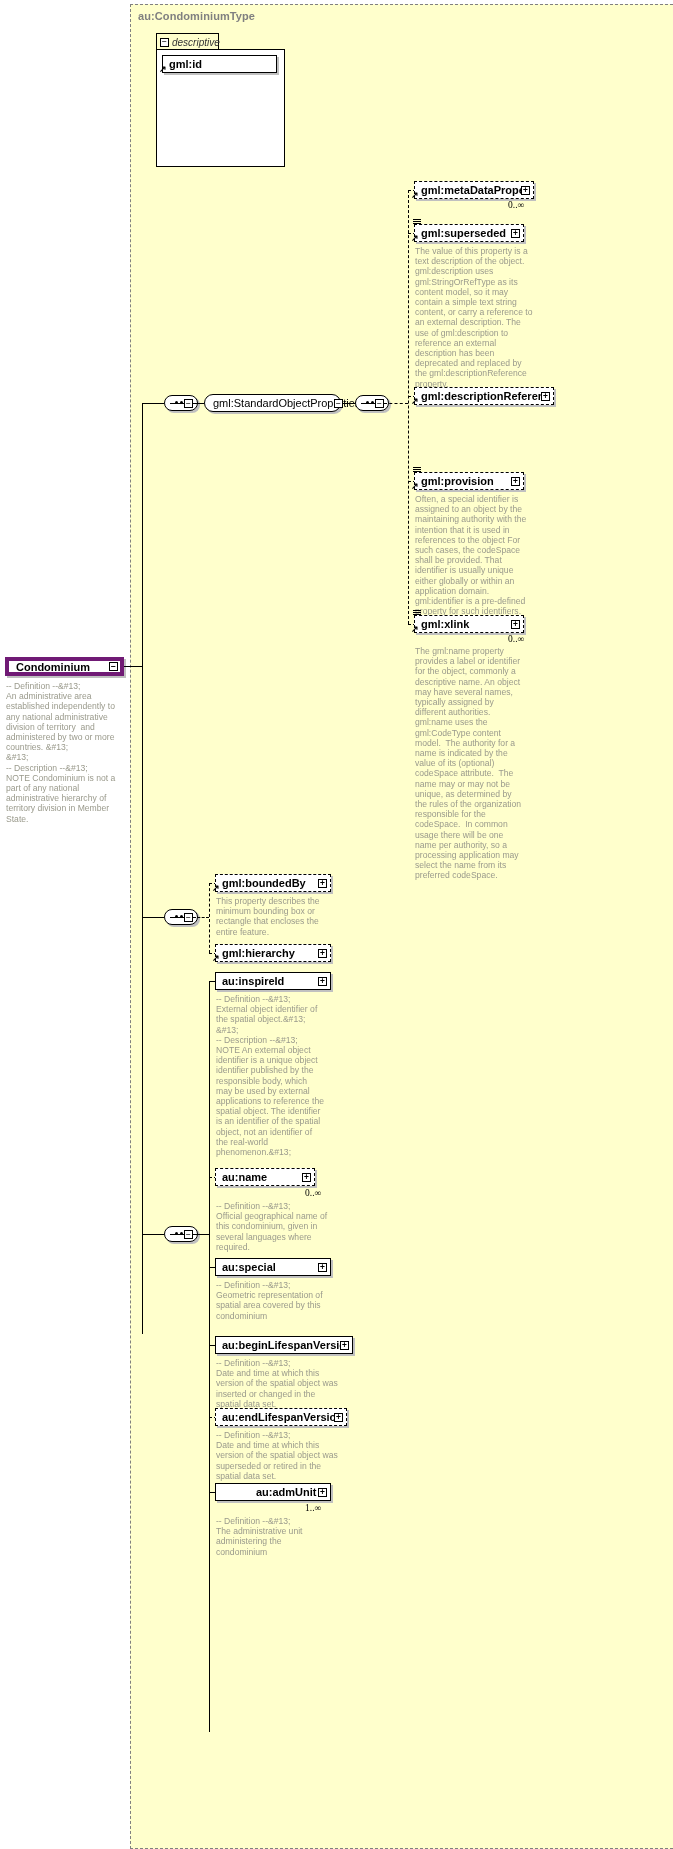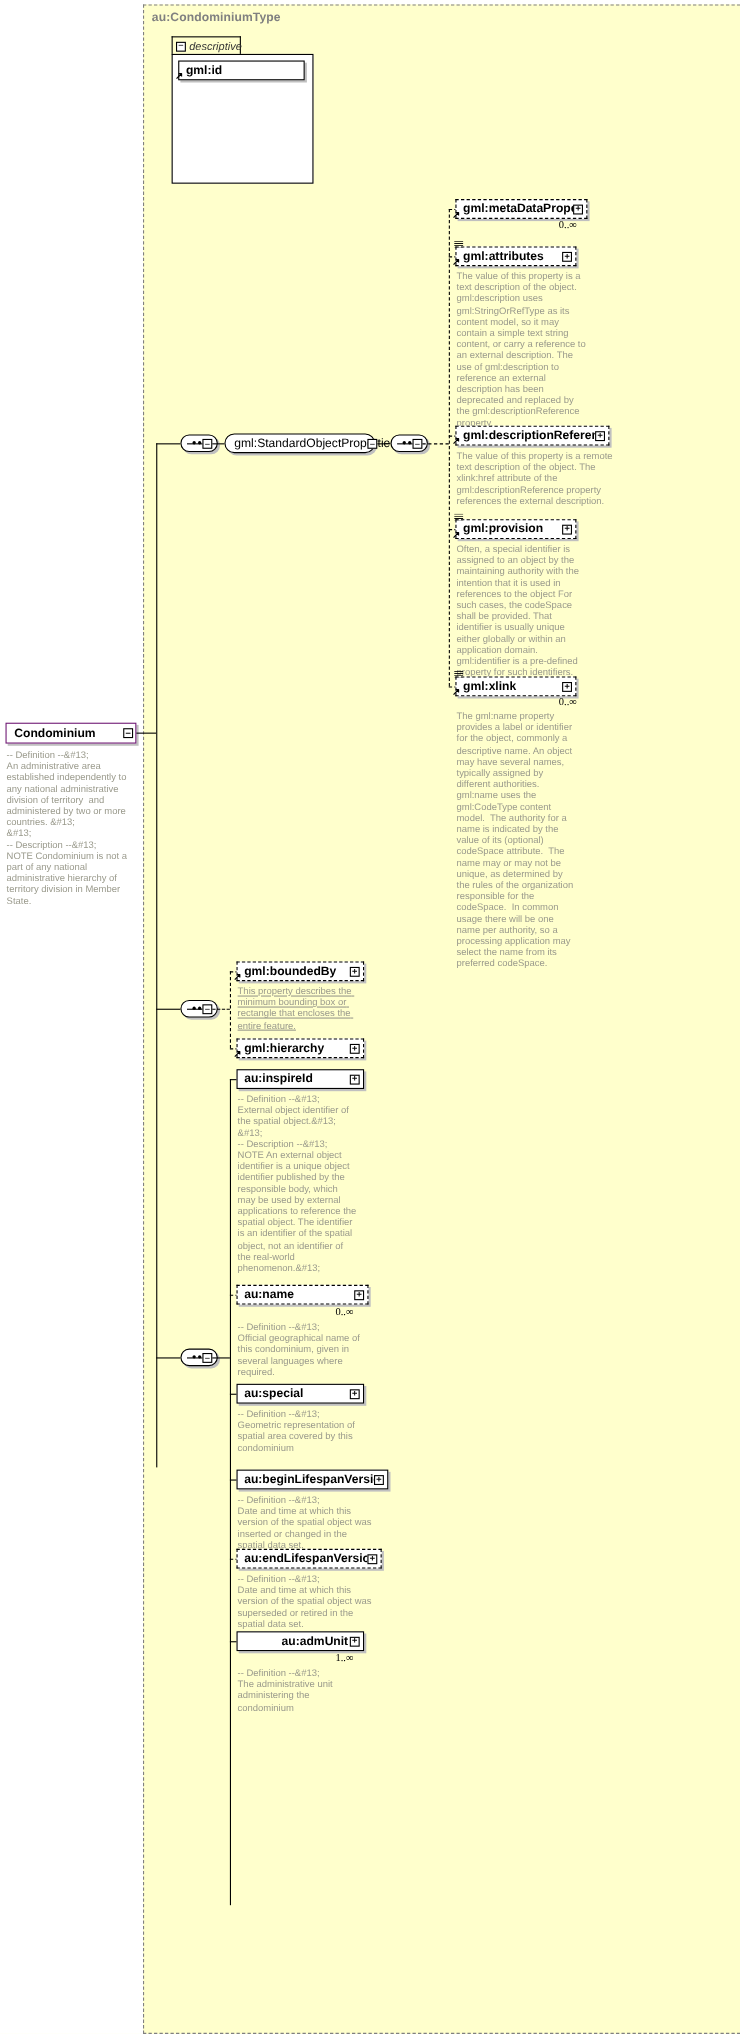--- a/index.html
+++ b/index.html
@@ -145,21 +145,21 @@
     padding: 0 3px 0 8px;
     font-size: 11px; color: #000;
     white-space: nowrap;
   }
 
   
   .rootbox {
     position: absolute;
     left: 5px; top: 657px;
     width: 119px; height: 19px;
-    background: #fff; border: 1px solid #701a75;
+    background: #fff; border: 4px solid #701a75;
     box-shadow: 2px 2px 0 0 #c0c0c0;
     display: flex; align-items: center;
     padding: 0 2px 0 7px;
     font-size: 11px; font-weight: bold;
   }
 
   
   .line-h { position: absolute; height: 1px; background: #000; }
   .line-v { position: absolute; width: 1px; background: #000; }
   .line-h.dash {
@@ -238,32 +238,31 @@
     <span class="refarrow">↗</span>
     <span class="label">gml:metaDataProperty</span>
     <span class="expander plus">+</span>
   </div>
   <div class="cardinality" style="left:508px; top:200px;">0..∞</div>
 
   <div class="line-h dash" style="left:408px; top:233px; width:8px;"></div>
   <div class="node optional" style="left:414px; top:224px; width:110px;">
     <span class="stackglyph"></span>
     <span class="refarrow">↗</span>
-    <span class="label">gml:attributes</span>
+    <span class="label">gml:superseded</span>
     <span class="expander plus">+</span>
   </div>
   <div class="anno" style="left:415px; top:246px; width:120px;">The value of this property is a text description of the object. gml:description uses gml:StringOrRefType as its content model, so it may contain a simple text string content, or carry a reference to an external description. The use of gml:description to reference an external description has been deprecated and replaced by the gml:descriptionReference property.</div>
 
   <div class="line-h dash" style="left:408px; top:396px; width:8px;"></div>
   <div class="node optional" style="left:414px; top:387px; width:140px;">
     <span class="refarrow">↗</span>
     <span class="label">gml:descriptionReference</span>
     <span class="expander plus">+</span>
   </div>
-  <div class="anno" style="left:415px; top:409px; width:152px;">The value of this property is a remote text description of the object. The xlink:href attribute of the gml:descriptionReference property references the external description.</div>
 
   <div class="line-h dash" style="left:408px; top:481px; width:8px;"></div>
   <div class="node optional" style="left:414px; top:472px; width:110px;">
     <span class="stackglyph"></span>
     <span class="refarrow">↗</span>
     <span class="label">gml:provision</span>
     <span class="expander plus">+</span>
   </div>
   <div class="anno" style="left:415px; top:494px; width:115px;">Often, a special identifier is assigned to an object by the maintaining authority with the intention that it is used in references to the object For such cases, the codeSpace shall be provided. That identifier is usually unique either globally or within an application domain. gml:identifier is a pre-defined property for such identifiers.</div>
 
@@ -287,21 +286,21 @@
 
   <div class="line-h dash" style="left:193px; top:917px; width:16px;"></div>
   <div class="line-v dash" style="left:209px; top:883px; height:70px;"></div>
 
   <div class="line-h dash" style="left:209px; top:883px; width:8px;"></div>
   <div class="node optional" style="left:215px; top:874px; width:116px;">
     <span class="refarrow">↗</span>
     <span class="label">gml:boundedBy</span>
     <span class="expander plus">+</span>
   </div>
-  <div class="anno" style="left:216px; top:896px; width:112px;text-decoration:underline;">This property describes the minimum bounding box or rectangle that encloses the entire feature.</div>
+  <div class="anno" style="left:216px; top:896px; width:112px;">This property describes the minimum bounding box or rectangle that encloses the entire feature.</div>
 
   <div class="line-h dash" style="left:209px; top:953px; width:8px;"></div>
   <div class="node optional" style="left:215px; top:944px; width:116px;">
     <span class="refarrow">↗</span>
     <span class="label">gml:hierarchy</span>
     <span class="expander plus">+</span>
   </div>
 
   <div class="line-h" style="left:142px; top:1234px; width:22px;"></div>
   <div class="compositor" style="left:164px; top:1226px;">
@@ -319,21 +318,21 @@
     <span class="label">au:inspireId</span>
     <span class="expander plus">+</span>
   </div>
   <div class="anno" style="left:216px; top:994px; width:108px;">-- Definition --&amp;#13;
 External object identifier of the spatial object.&amp;#13;
 &amp;#13;
 -- Description --&amp;#13;
 NOTE An external object identifier is a unique object identifier published by the responsible body, which may be used by external applications to reference the spatial object. The identifier is an identifier of the spatial object, not an identifier of the real-world phenomenon.&amp;#13;</div>
 
   <div class="line-h dash" style="left:209px; top:1177px; width:8px;"></div>
-  <div class="node optional" style="left:215px; top:1168px; width:120px;">
+  <div class="node optional" style="left:215px; top:1168px; width:100px;">
     <span class="label">au:name</span>
     <span class="expander plus">+</span>
   </div>
   <div class="cardinality" style="left:305px; top:1188px;">0..∞</div>
   <div class="anno" style="left:216px; top:1201px; width:112px;">-- Definition --&amp;#13;
 Official geographical name of this condominium, given in several languages where required.</div>
 
   <div class="line-h" style="left:209px; top:1267px; width:8px;"></div>
   <div class="node required" style="left:215px; top:1258px; width:116px;">
     <span class="label">au:special</span>

